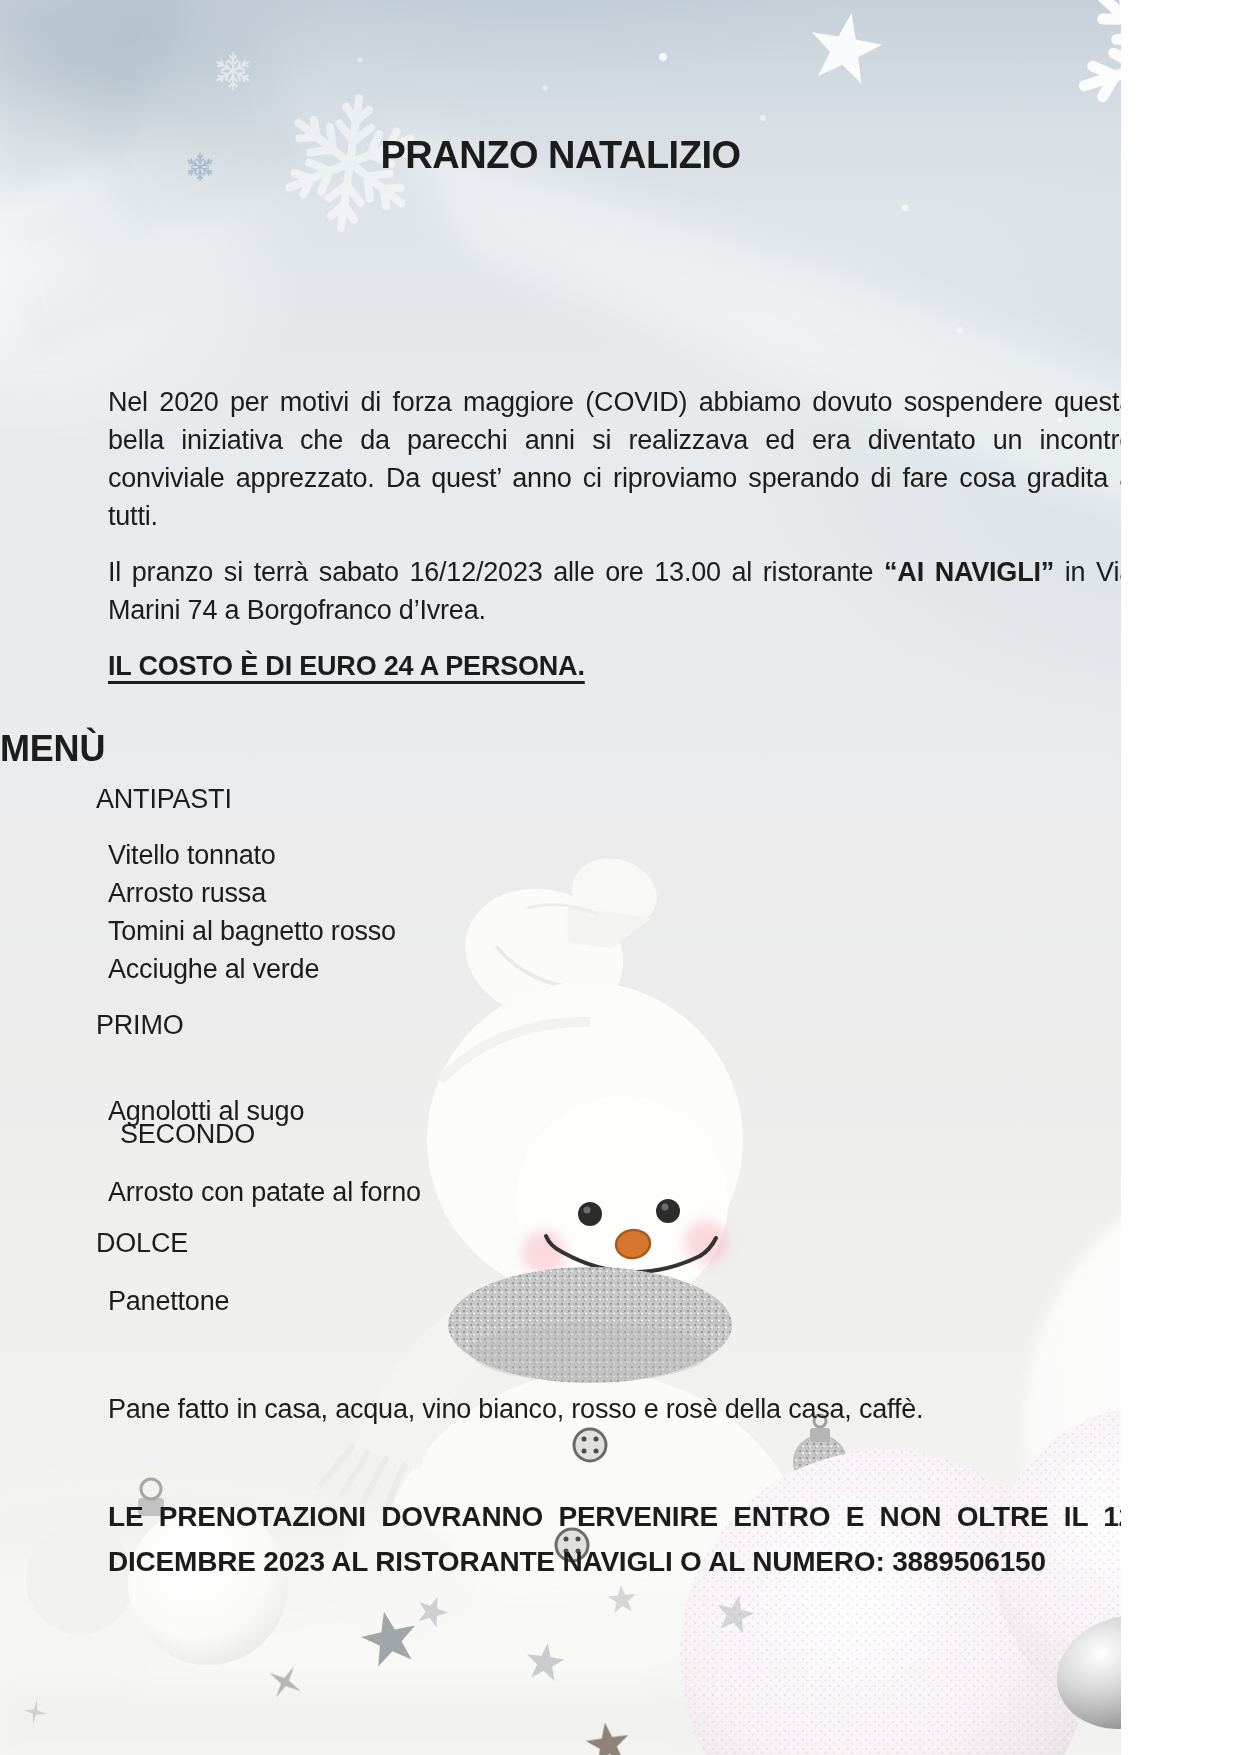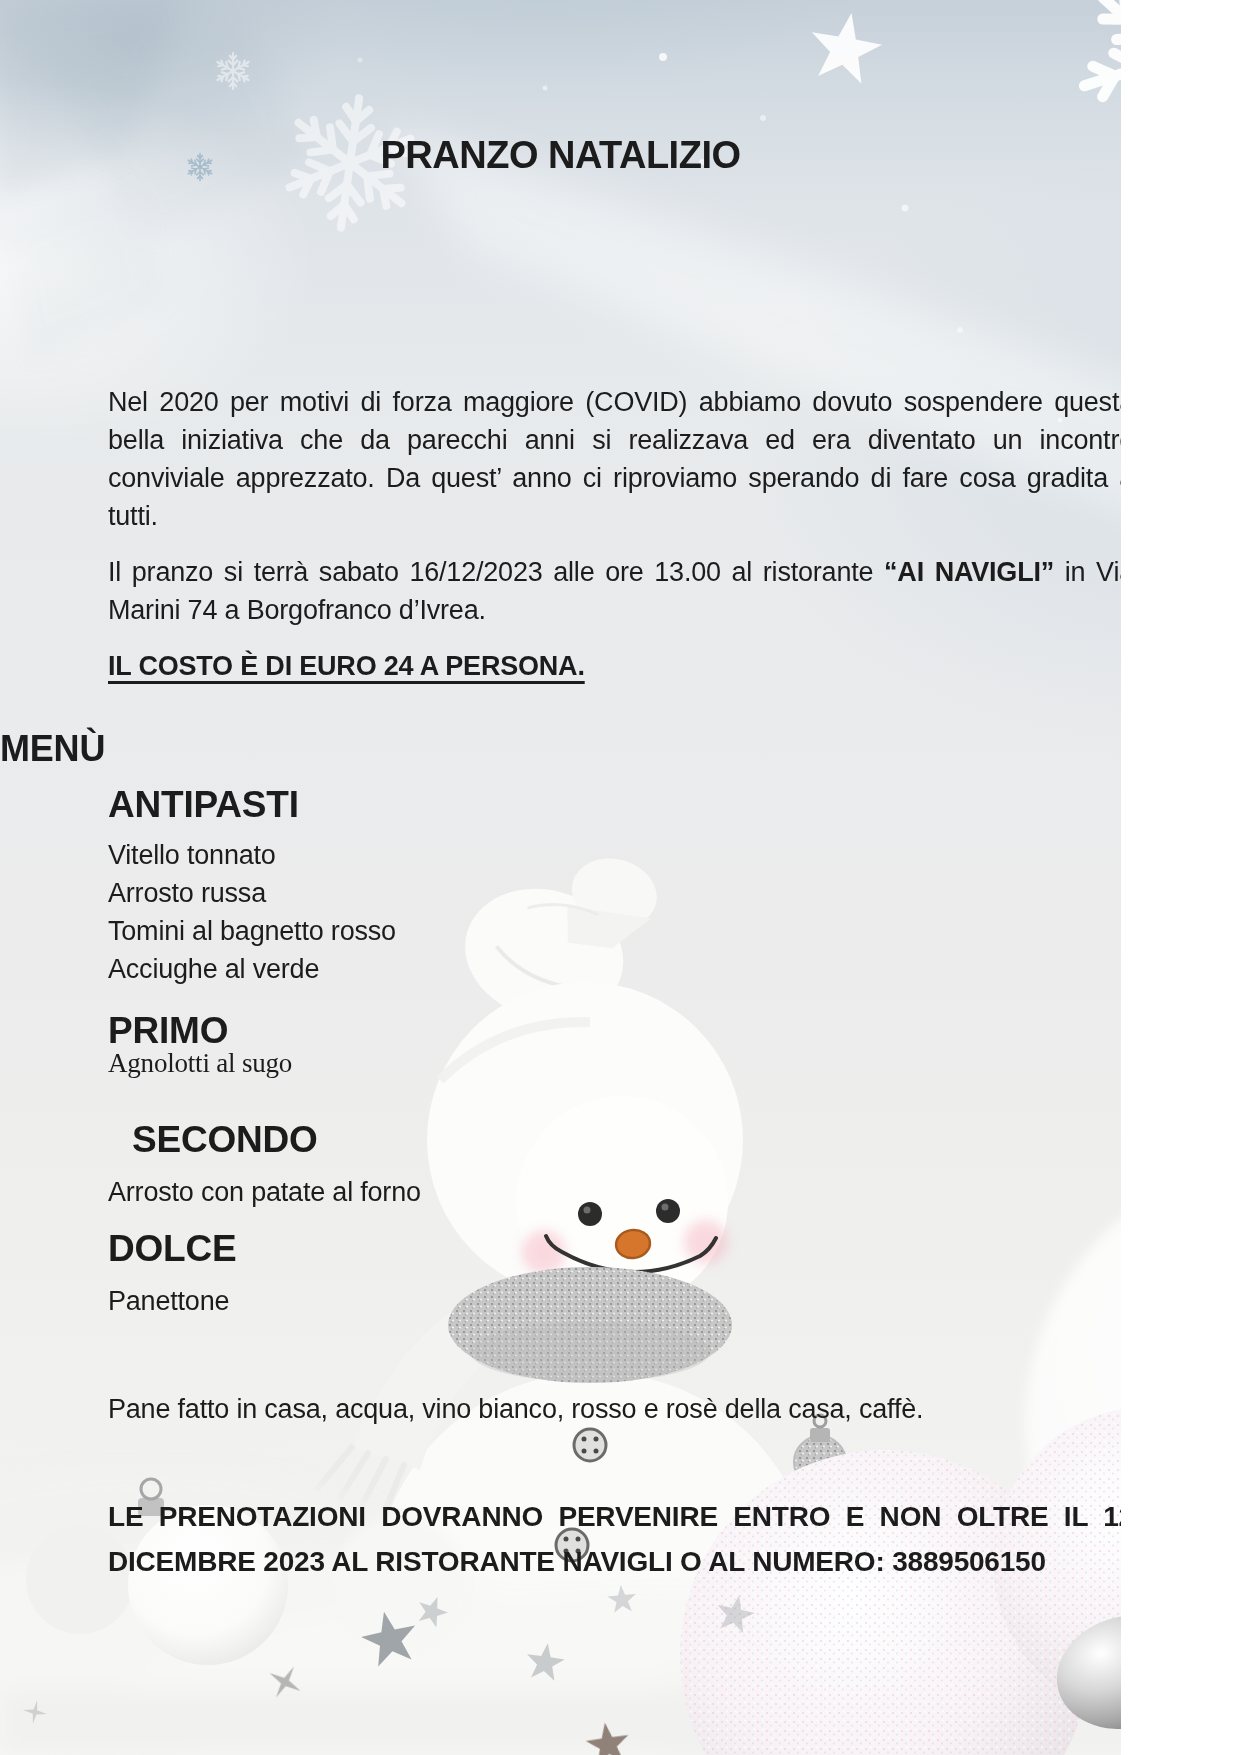--- a/index.html
+++ b/index.html
@@ -32,24 +32,24 @@
   .p-when{top:526px;}
   .p-when b{font-weight:700;}
   .p-cost{
     top:620px; text-align:left; font-weight:700;
     text-decoration:underline; text-decoration-thickness:2.5px; text-underline-offset:6px;
   }
   .menu-heading{
     position:absolute; left:0; top:728px; width:100%; text-align:left;
     font-size:36px; font-weight:700; letter-spacing:-.2px;
   }
-  .menu-label{position:absolute; left:108px; font-size:37px; font-weight:700; letter-spacing:-.2px;}
+  .menu-label{position:absolute; left:96px; font-size:27px; font-weight:400; letter-spacing:-.2px;}
   .menu-items{position:absolute; left:108px; font-size:27px; line-height:38px; letter-spacing:-.2px;}
   .l-antipasti{top:784px;} .i-antipasti{top:836px;}
-  .l-primo{top:1010px;}    .i-primo{top:1044px;font-family:Liberation Serif, serif;}
+  .l-primo{top:1010px;}    .i-primo{top:1092px;}
   .l-secondo{top:1119px;margin-left:24px;}  .i-secondo{top:1173px;}
   .l-dolce{top:1228px;}    .i-dolce{top:1282px;}
   .p-sides{top:1363px; text-align:left;}
   .p-booking{top:1466px; font-weight:700; font-size:28px; line-height:45px;}
 </style>
 </head>
 <body>
 
 <div class="page">
 

